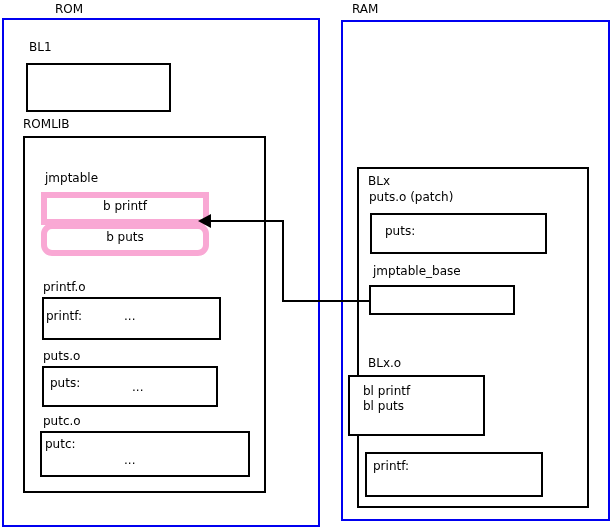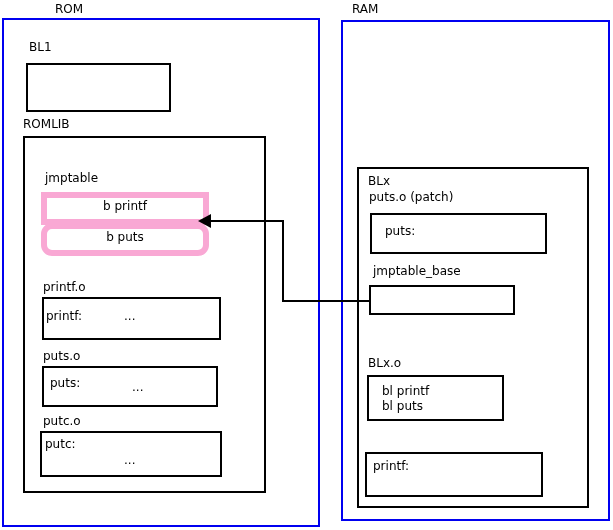--- a/index.html
+++ b/index.html
@@ -45,41 +45,41 @@
     <span class="abs lbl" style="left:80px;top:10px;">...</span>
   </div>
 
   <div class="abs lbl" style="left:43px;top:349px;">puts.o</div>
   <div class="abs box" style="left:42px;top:366px;width:176px;height:41px;">
     <span class="abs lbl" style="left:6px;top:8px;">puts:</span>
     <span class="abs lbl" style="left:88px;top:12px;">...</span>
   </div>
 
   <div class="abs lbl" style="left:43px;top:414px;">putc.o</div>
-  <div class="abs box" style="left:40px;top:431px;width:182px;height:46px;">
+  <div class="abs box" style="left:40px;top:431px;width:210px;height:46px;">
     <span class="abs lbl" style="left:3px;top:4px;">putc:</span>
     <span class="abs lbl" style="left:82px;top:20px;">...</span>
   </div>
 
   <div class="abs lbl" style="left:352px;top:2px;">RAM</div>
   <div class="abs frame" style="left:341px;top:20px;width:269px;height:501px;"></div>
 
   <div class="abs box" style="left:357px;top:167px;width:232px;height:341px;"></div>
   <div class="abs lbl" style="left:368px;top:174px;">BLx</div>
 
   <div class="abs lbl" style="left:369px;top:190px;">puts.o (patch)</div>
   <div class="abs box" style="left:370px;top:213px;width:177px;height:41px;">
     <span class="abs lbl" style="left:13px;top:9px;">puts:</span>
   </div>
 
   <div class="abs lbl" style="left:373px;top:264px;">jmptable_base</div>
   <div class="abs box" style="left:369px;top:285px;width:146px;height:30px;"></div>
 
   <div class="abs lbl" style="left:368px;top:356px;">BLx.o</div>
-  <div class="abs box" style="left:367px;top:375px;width:137px;height:46px;">
+  <div class="abs box" style="left:348px;top:375px;width:137px;height:61px;">
     <span class="abs lbl" style="left:13px;top:7px;">bl printf</span>
     <span class="abs lbl" style="left:13px;top:22px;">bl puts</span>
   </div>
 
   <div class="abs box" style="left:365px;top:452px;width:178px;height:45px;">
     <span class="abs lbl" style="left:6px;top:5px;">printf:</span>
   </div>
 
   <div class="abs seg" style="left:203px;top:220px;width:81px;height:2px;"></div>
   <div class="abs seg" style="left:282px;top:220px;width:2px;height:82px;"></div>

